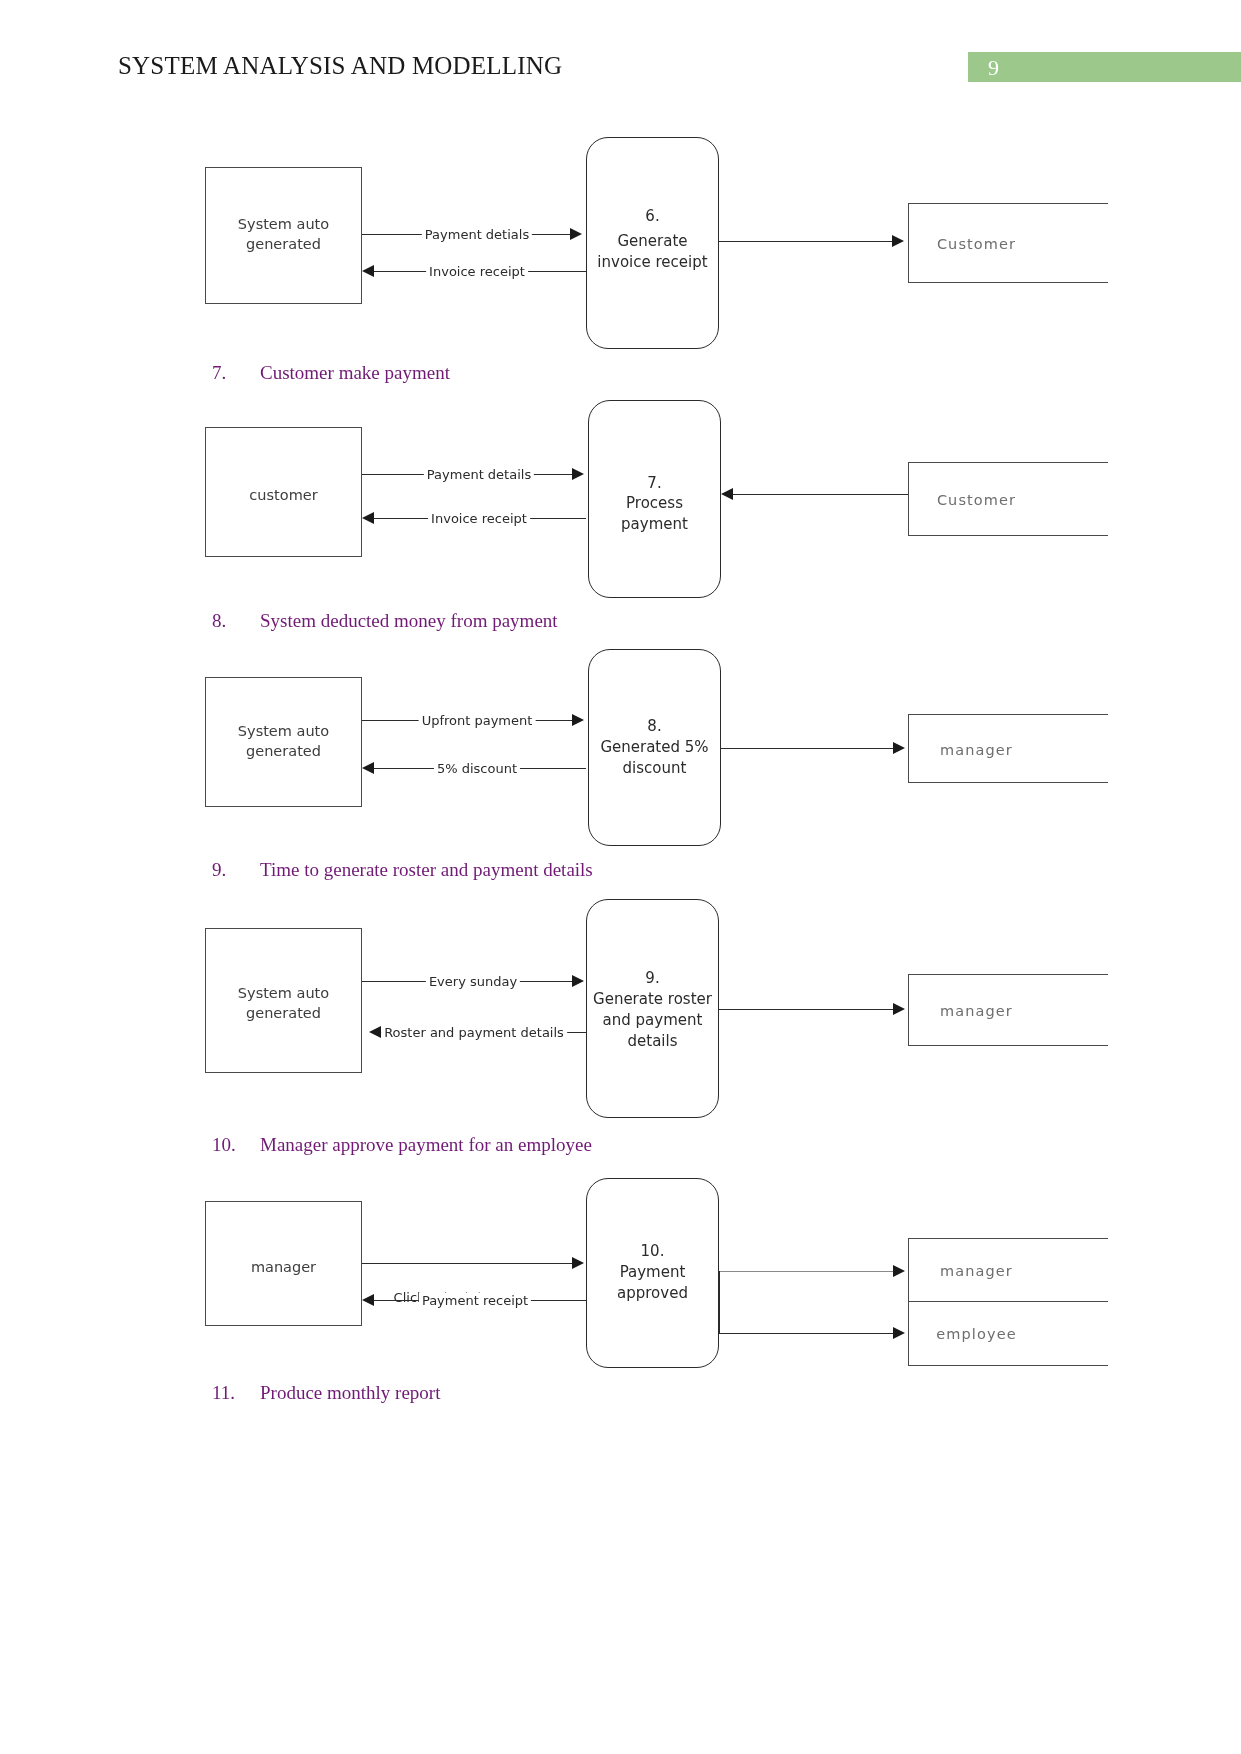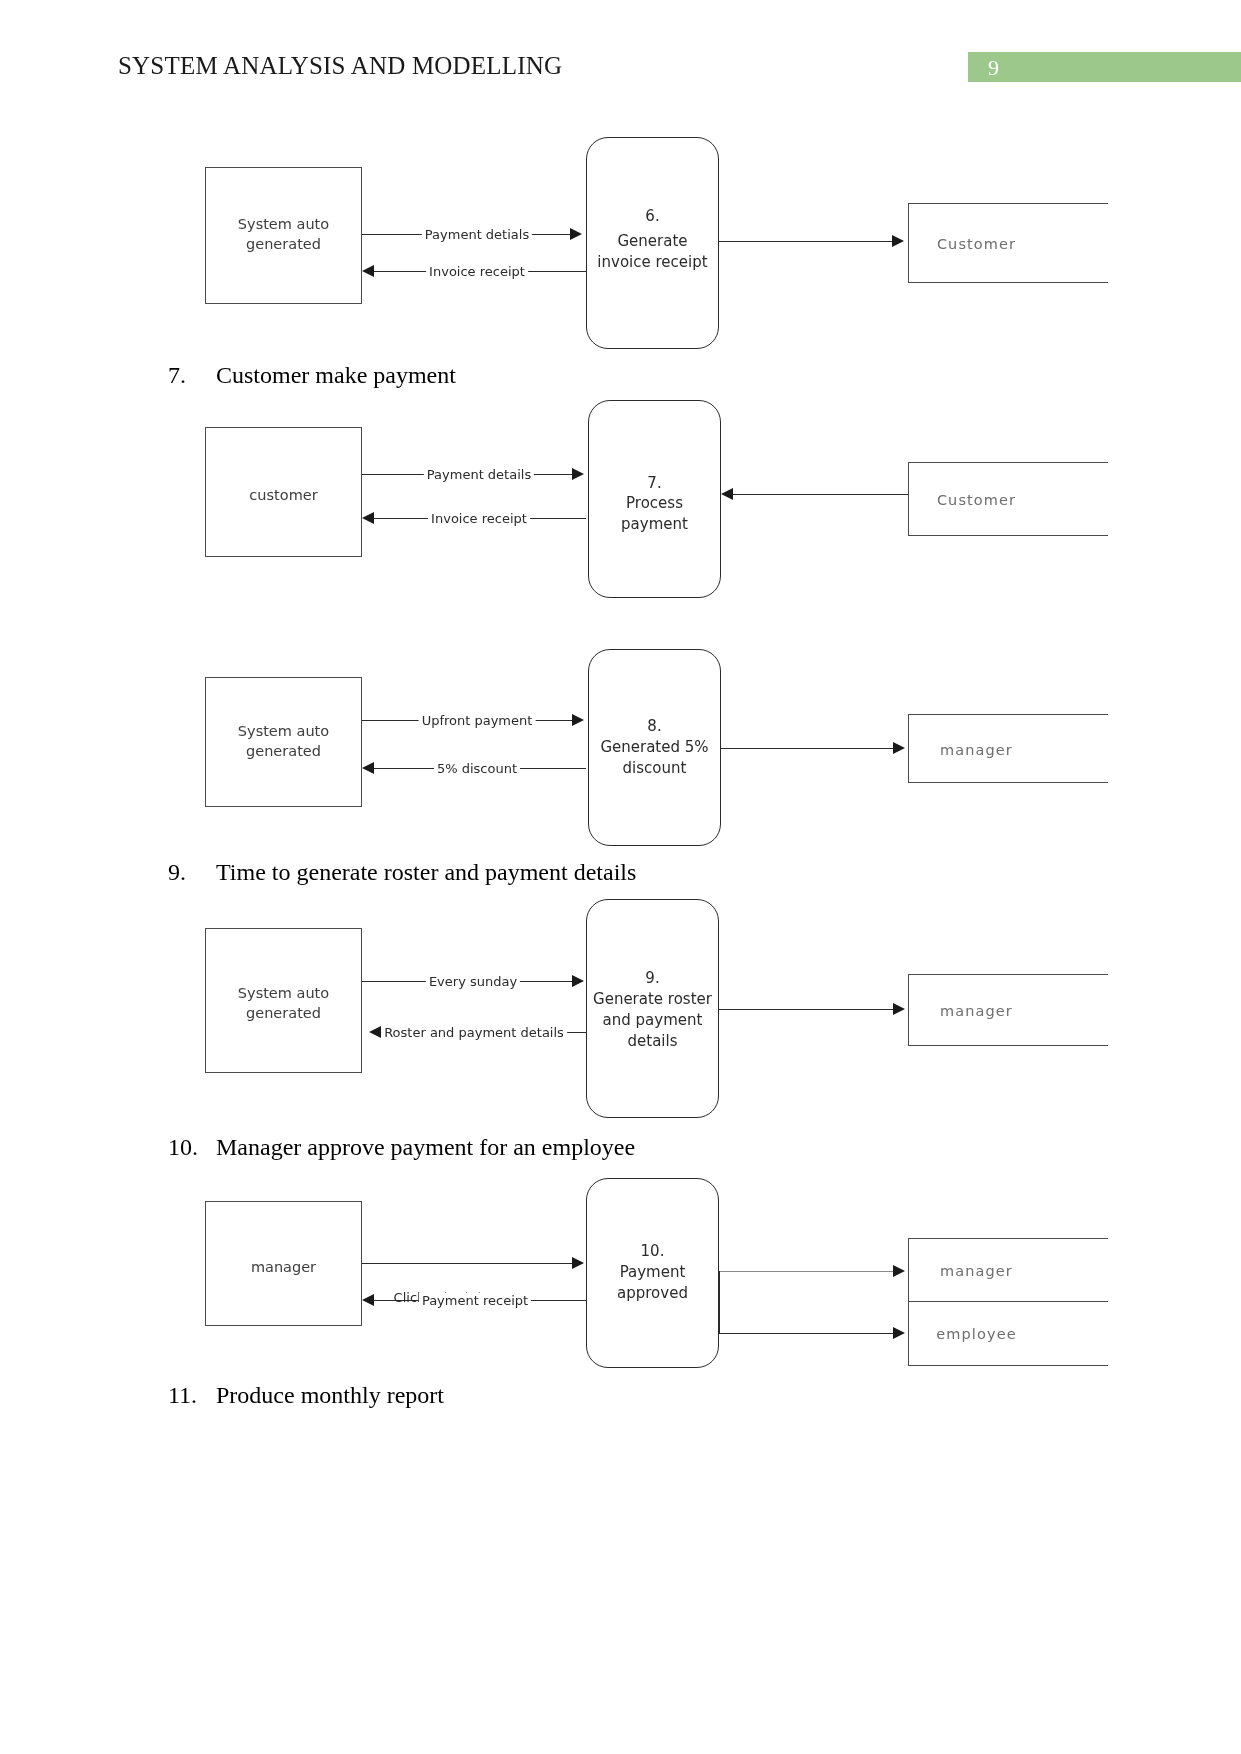--- a/index.html
+++ b/index.html
@@ -25,21 +25,21 @@
   }
   .page-badge span{
     position:absolute;left:20px;top:3px;
     color:#ffffff;font-size:22px;font-family:"Liberation Serif", serif;
   }
 
   
   .list-item{
     position:absolute;
     font-family:"Liberation Serif", serif;
-    font-size:24px;color:#000000;white-space:nowrap;
+    font-size:19px;color:#701a75;white-space:nowrap;margin-left:44px;
   }
   .li-num{display:inline-block;width:48px;}
 
   
   .diagram{position:absolute;}
   .entity{
     position:absolute;border:1.4px solid #4a4a4a;background:#fff;
     box-sizing:border-box;
     text-decoration:underline;
   }
@@ -142,20 +142,23 @@
     </div>
 
     <div class="hline" style="left:733px;top:494px;width:175px;"></div>
     <div class="arrow-l" style="left:721px;top:488px;"></div>
 
     <div class="entity" style="left:908px;top:462px;width:200px;height:74px;border-right:none;">
       <div class="entity-lbl grey" style="top:27px;left:0;width:135px;">Customer</div>
     </div>
   </div>
 
+  <div class="list-item" style="left:168px;top:610px;">
+    <span class="li-num">8.</span><span>System deducted money from payment</span>
+  </div>
 
   <div class="diagram" style="left:0;top:0;width:1241px;height:0;">
     <div class="entity" style="left:205px;top:677px;width:157px;height:130px;">
       <div class="entity-lbl" style="top:43px;">System auto</div>
       <div class="entity-lbl" style="top:63px;">generated</div>
     </div>
 
     <div class="hline" style="left:362px;top:720px;width:212px;"></div>
     <div class="arrow-r" style="left:572px;top:714px;"></div>
     <div class="flow-lbl" style="left:477px;top:720px;">Upfront payment</div>

